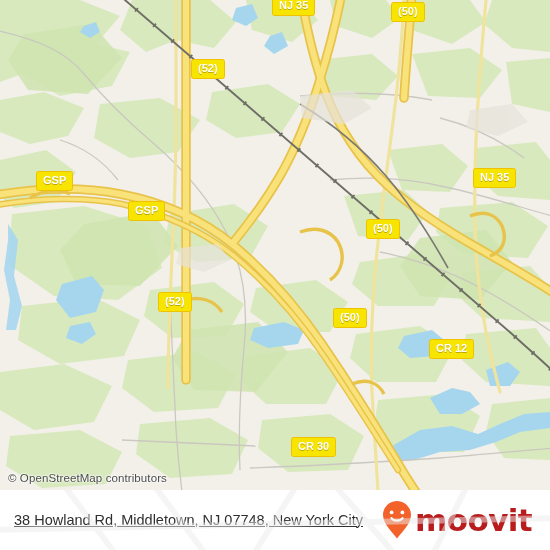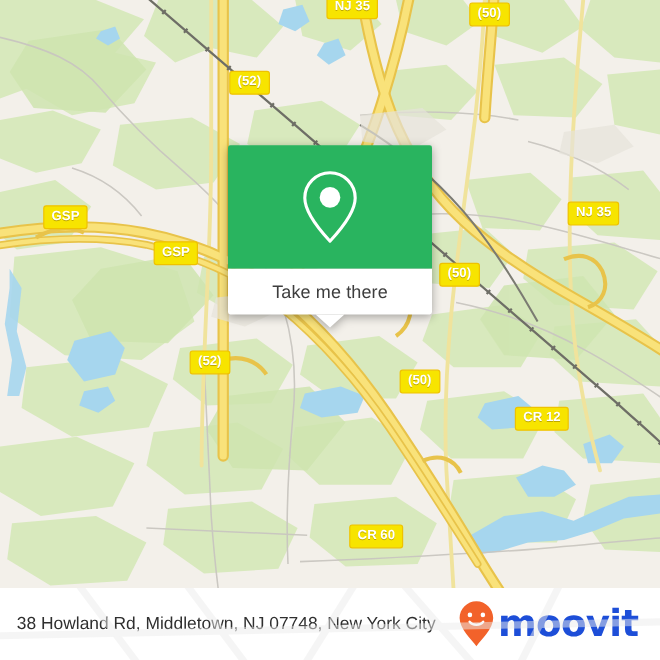--- a/index.html
+++ b/index.html
@@ -66,25 +66,25 @@
 
   
   .footer{
     position:absolute;left:0;bottom:0;width:550px;height:60px;
     background:#ffffff;display:flex;align-items:center;
     box-sizing:border-box;padding:0 14px 0 14px;overflow:hidden;
   }
   .footer-addr{
     flex:1 1 auto;font-size:14.5px;line-height:19px;color:#2f2f2f;
     font-family:"Liberation Sans", sans-serif;
-    padding-right:10px;max-width:400px;
+    padding-right:10px;max-width:400px;text-decoration:underline;
   }
   .brand{flex:0 0 auto;display:flex;align-items:center;gap:3px;padding-right:4px;}
   .brand-word{
-    font-size:31px;line-height:31px;color:#1d4ed8;font-weight:bold;
+    font-size:31px;line-height:31px;color:#b91c1c;font-weight:bold;
     letter-spacing:-.6px;font-family:"DejaVu Sans", sans-serif;
   }
   .footer-watermark{
     position:absolute;left:0;top:0;width:550px;height:60px;
     opacity:.5;pointer-events:none;
   }
 </style>
 </head>
 <body>
 
@@ -277,37 +277,28 @@
     <div class="shield" style="left:158px;top:292px;">
       <span>(52)</span>
     </div>
     <div class="shield" style="left:333px;top:308px;">
       <span>(50)</span>
     </div>
     <div class="shield" style="left:429px;top:339px;">
       <span>CR 12</span>
     </div>
     <div class="shield" style="left:291px;top:437px;">
-      <span>CR 60</span>
-    </div>
-
-
-    <div class="popup">
-      <div class="popup-body">
-        <svg width="54" height="66" viewBox="0 0 54 66">
-          <path d="M27 4 C15.4 4 6 13.4 6 25 C6 38.5 21 54.5 27 61 C33 54.5 48 38.5 48 25 C48 13.4 38.6 4 27 4 Z" fill="none" stroke="#ffffff" stroke-width="2.6" stroke-linejoin="round"></path>
-          <circle cx="27" cy="24.5" r="8.6" fill="#ffffff"></circle>
-        </svg>
-      </div>
-      <div class="popup-foot">
-        <span>Take me there</span>
-      </div>
-      <div class="popup-tail"></div>
-    </div>
-
+      <span>CR 30</span>
+    </div>
+
+
+
+    <div class="attrib">
+      <span>© OpenStreetMap contributors</span>
+    </div>
   </div>
 
   <div class="footer">
 
     <svg class="footer-watermark" viewBox="0 0 550 60" preserveAspectRatio="none">
       <g stroke="#ececec" stroke-width="6" fill="none">
         <path d="M60,-10 L120,70"></path>
         <path d="M150,-10 L210,70"></path>
         <path d="M250,70 L300,-10"></path>
         <path d="M330,-10 L400,70"></path>

